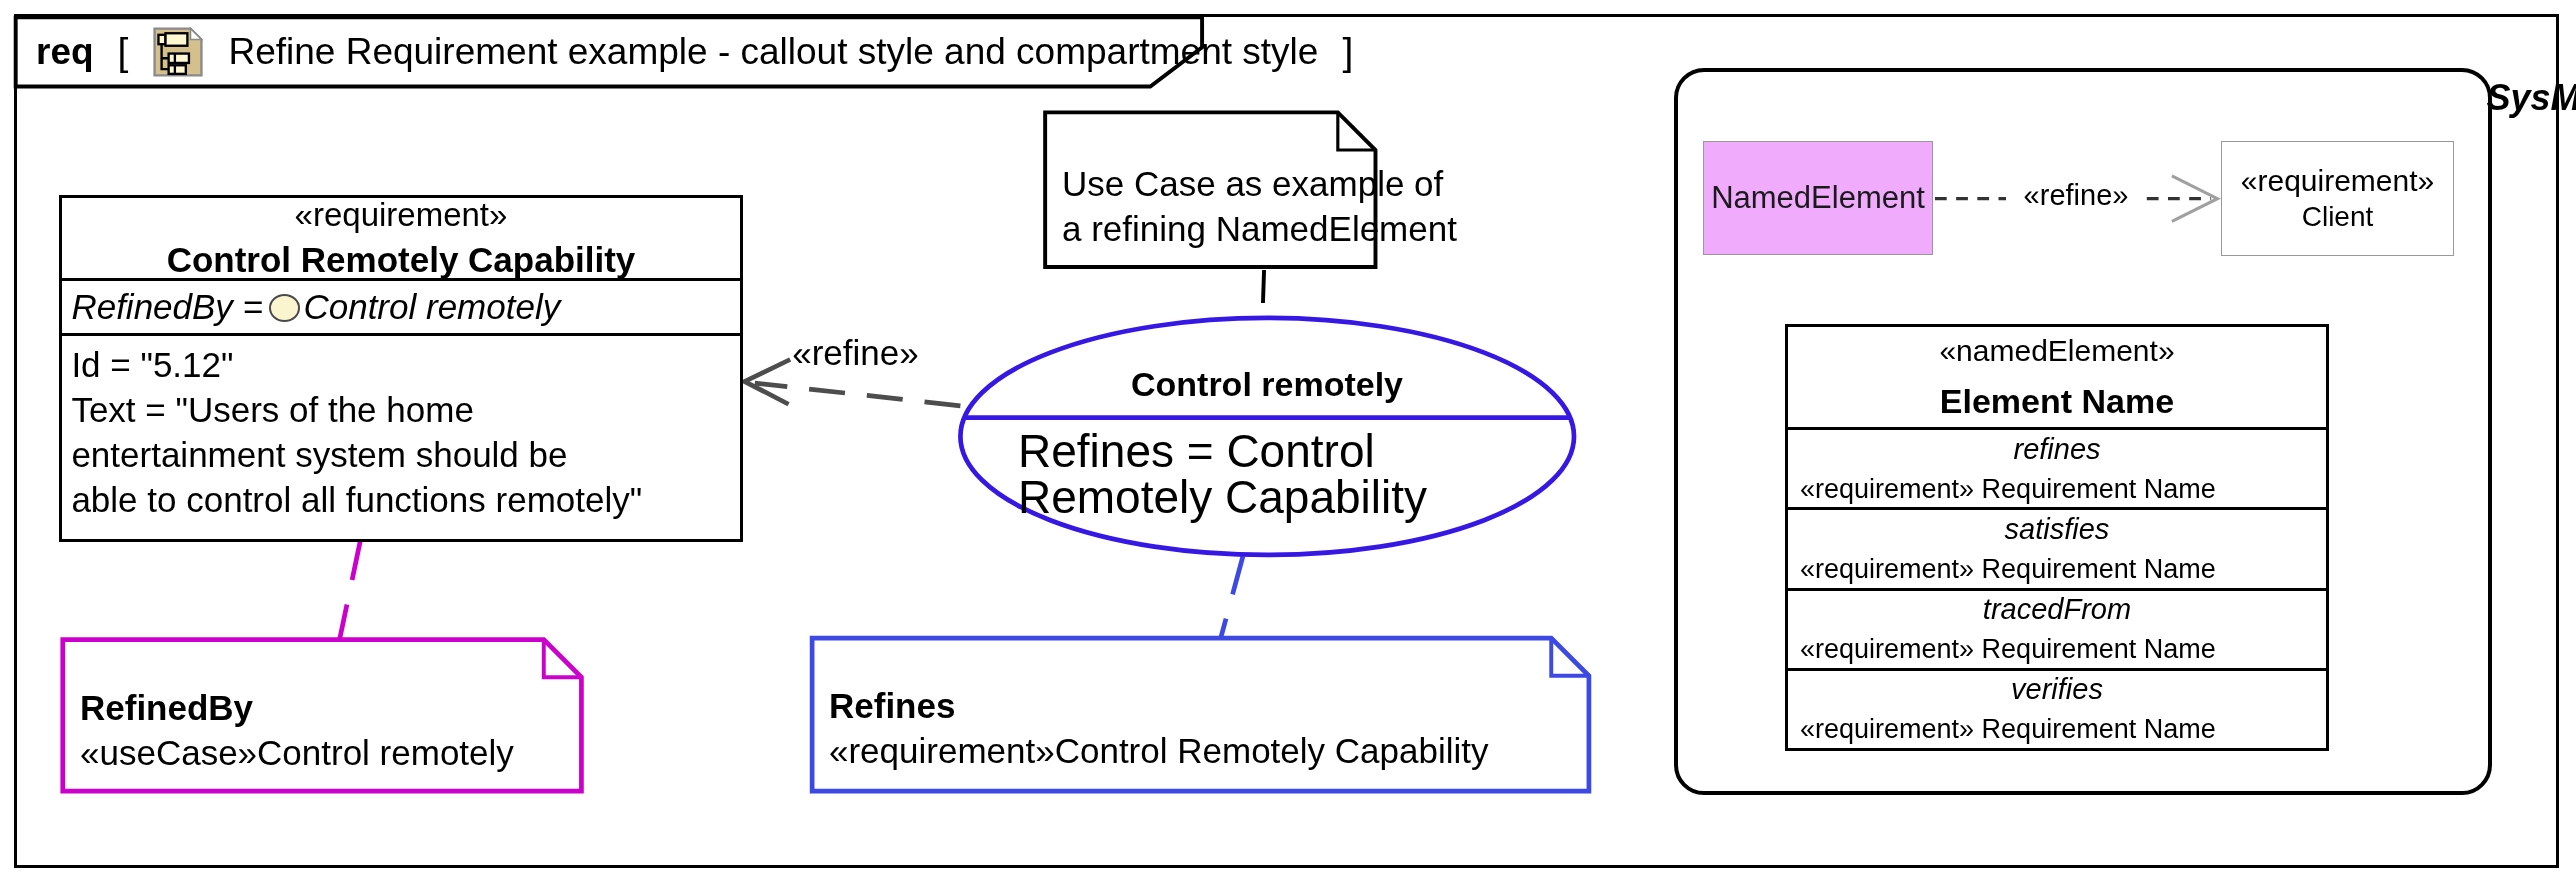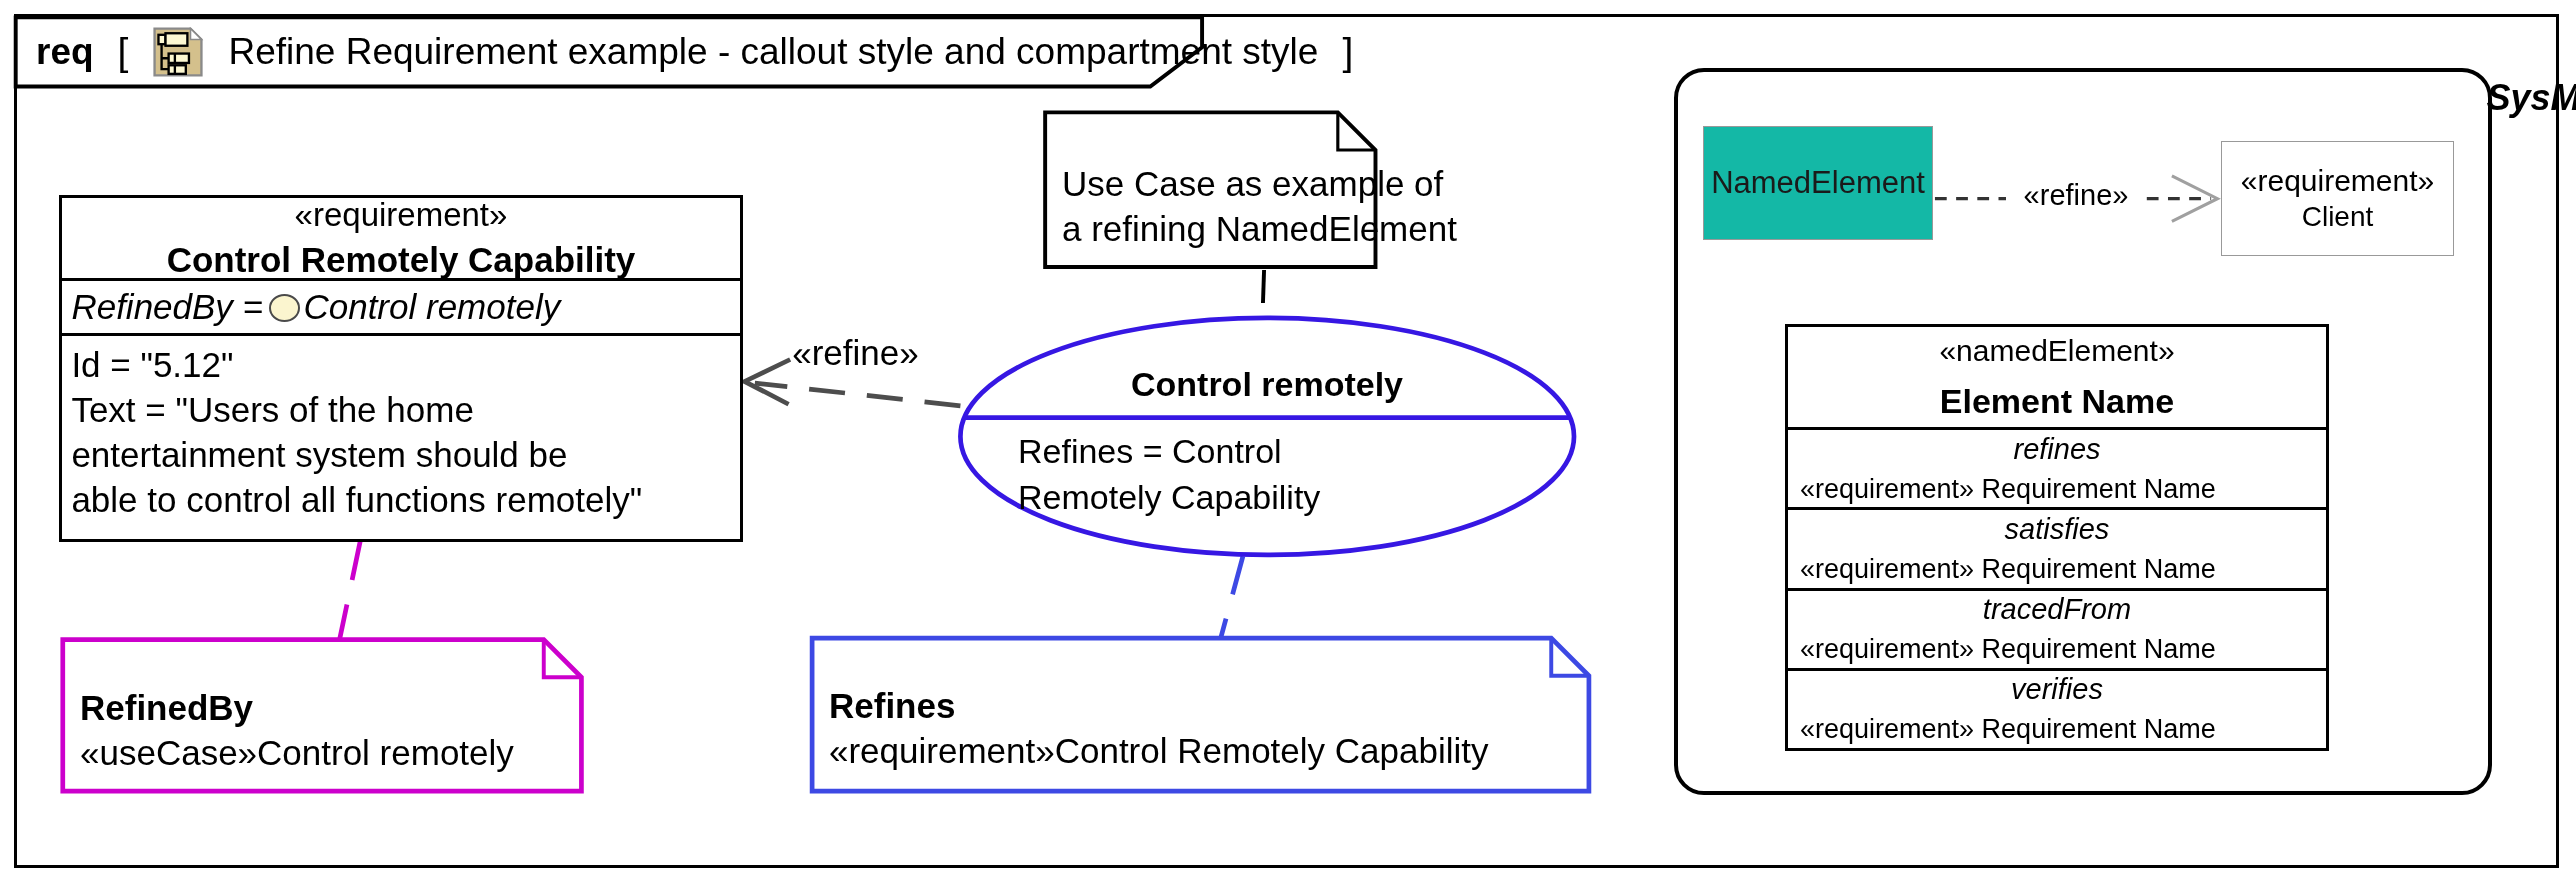--- a/index.html
+++ b/index.html
@@ -21,29 +21,29 @@
   #req-box .hd .nm{font-size:35px;font-weight:bold;}
   #req-box .row{border-top:3.1px solid #000;height:52px;display:flex;align-items:center;padding-left:9.4px;font-size:35px;font-style:italic;}
   #req-box .body{border-top:3.1px solid #000;flex:1;padding:6.3px 9.4px;font-size:35px;line-height:45px;}
   .uc-icon{display:inline-block;width:27px;height:24px;border:2.4px solid #4a4a4a;border-radius:50%;background:#fbf5cf;margin:0 3.1px -1.6px 6.3px;}
   
   #refine-label{left:738px;top:333px;width:235px;text-align:center;font-size:35px;}
   
   #ucnote-text{left:1062px;top:161px;font-size:35px;line-height:45px;}
   
   #ellipse-title{left:1000px;top:365px;width:534px;text-align:center;font-size:34px;font-weight:bold;}
-  #ellipse-body{left:1018px;top:428px;font-size:34px;line-height:46px;}
+  #ellipse-body{left:1018px;top:428px;font-size:46px;line-height:46px;}
   
   #refinedby-note-text{left:80px;top:685px;font-size:35px;line-height:45px;}
   #refines-note-text{left:829px;top:683px;font-size:35px;line-height:45px;}
   .note-title{font-weight:bold;font-size:35px;}
   
   #sysml-panel{left:1674px;top:68px;width:818px;height:727px;border:4.7px solid #000;border-radius:30px;box-sizing:border-box;background:transparent;}
   #sysml-title{left:1674px;top:77px;width:988px;text-align:right;font-size:36px;font-weight:bold;font-style:italic;}
-  #namedelement-box{left:1703px;top:126px;width:230px;height:114px;border:1.6px solid #999;box-sizing:border-box;background:#14b8a6;display:flex;align-items:center;justify-content:center;font-size:31px;color:#1a1a1a;}
+  #namedelement-box{left:1703px;top:141px;width:230px;height:114px;border:1.6px solid #999;box-sizing:border-box;background:#f0abfc;display:flex;align-items:center;justify-content:center;font-size:31px;color:#1a1a1a;}
   #client-box{left:2221px;top:141px;width:233px;height:115px;border:1.6px solid #999;box-sizing:border-box;background:#fff;display:flex;flex-direction:column;align-items:center;justify-content:center;gap:3.1px;}
   #client-box .st{font-size:30px;}
   #client-box .nm{font-size:28px;font-weight:normal;}
   #panel-refine-label{left:2006px;top:179px;width:140px;text-align:center;font-size:29px;background:#fff;}
   
   #comp-table{left:1785px;top:324px;width:544px;height:427px;border:3.1px solid #000;box-sizing:border-box;background:#fff;display:flex;flex-direction:column;}
   #comp-table .chd{height:100px;display:flex;flex-direction:column;align-items:center;justify-content:center;gap:14px;}
   #comp-table .chd .st{font-size:30px;}
   #comp-table .chd .nm{font-size:34px;font-weight:bold;}
   #comp-table .crow{border-top:3.1px solid #000;flex:1;display:flex;flex-direction:column;justify-content:center;gap:7.8px;}

